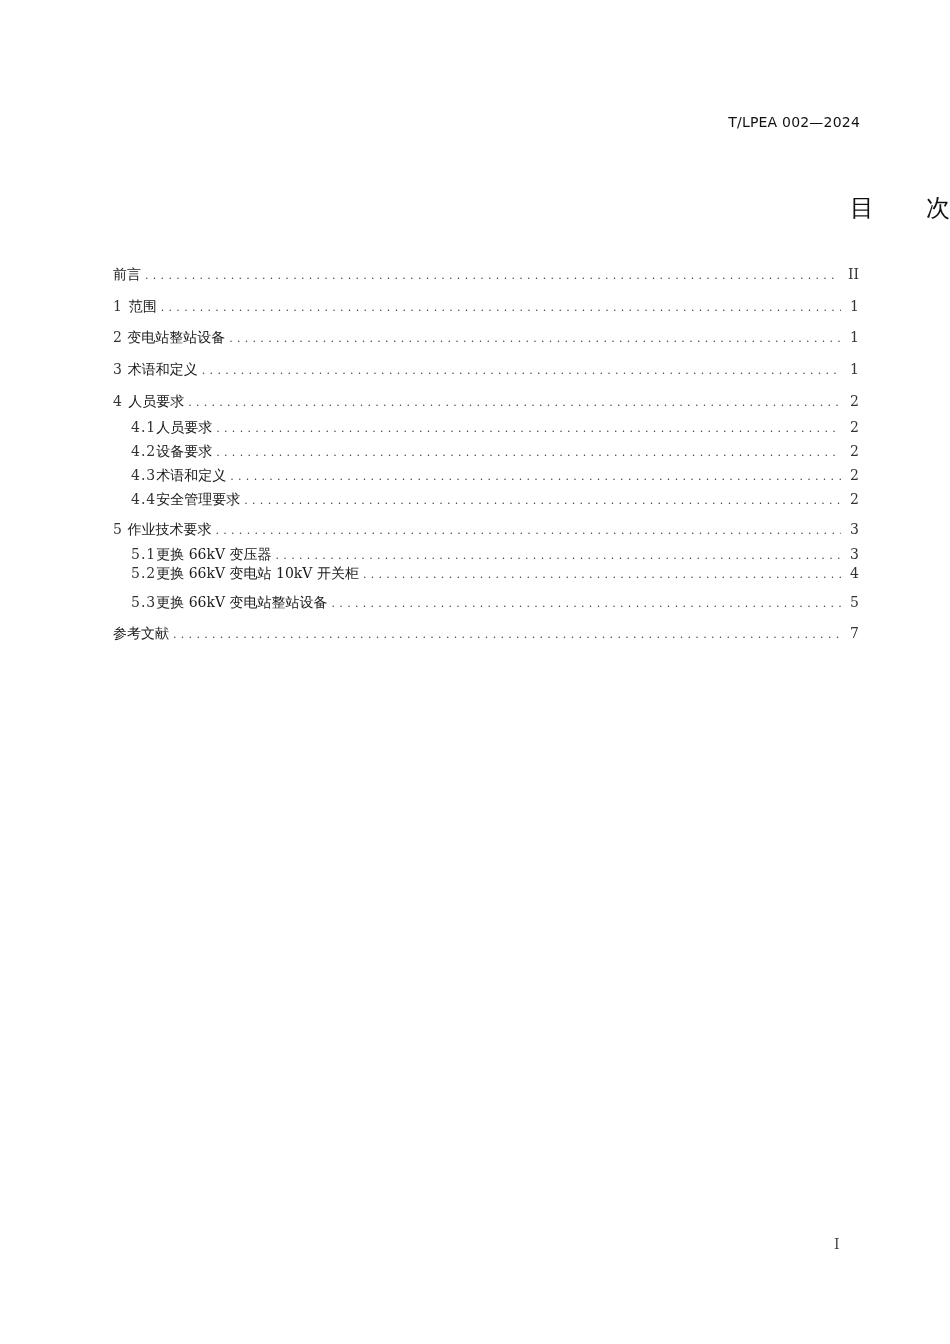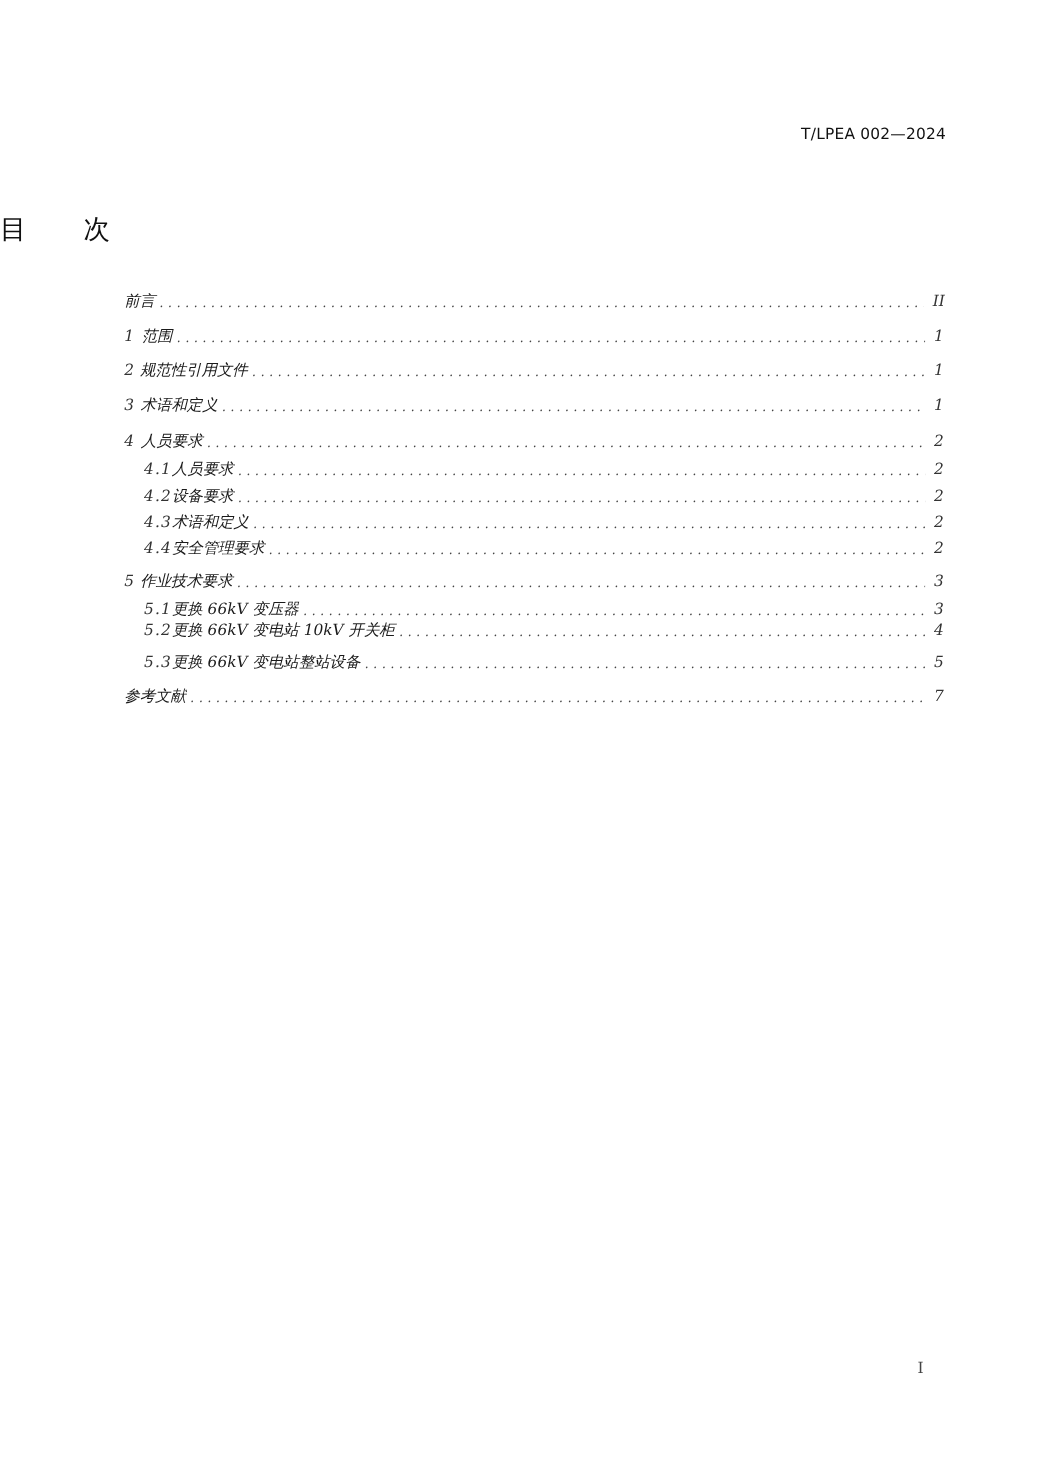--- a/index.html
+++ b/index.html
@@ -23,21 +23,21 @@
       font-size: 14px;
       letter-spacing: 0.2px;
       color: #111;
       text-align: right;
     }
     .toc-title {
       position: absolute;
       top: 192px;
       left: 0;
       width: 950px;
-      text-align: left;
+      text-align: right;
       font-family: "DejaVu Sans", "Liberation Sans", sans-serif;
       font-size: 24px;
       color: #111;
     }
     .toc-title .ch { display: inline-block; }
     .toc-title .gap { display: inline-block; width: 52px; }
     .toc {
       position: absolute;
       left: 113px;
       top: 0;
@@ -46,21 +46,20 @@
     .toc-row {
       position: absolute;
       left: 0;
       width: 746px;
       height: 20px;
       display: flex;
       align-items: center;
       font-size: 14px;
       line-height: 20px;
       white-space: nowrap;
-      font-style: italic;
     }
     .toc-row.sub { left: 18px; width: 728px; }
     .toc-num {
       display: inline-block;
       color: #333;
     }
     .toc-row.top .toc-num { width: 26px; }
     .toc-row.sub .toc-num { width: 42px; letter-spacing: 1px; }
     .toc-label { color: #1a1a1a; flex: 0 0 auto; }
     .toc-dots {
@@ -69,21 +68,21 @@
       margin: 0 8px 0 4px;
       color: #444;
       letter-spacing: 4.3px;
       font-size: 11px;
       height: 20px;
       line-height: 24px;
     }
     .toc-page {
       flex: 0 0 auto;
       min-width: 10px;
-      text-align: left;
+      text-align: right;
       color: #333;
     }
     .page-number {
       position: absolute;
       top: 1236px;
       left: 834px;
       font-size: 14px;
       color: #444;
     }
   </style>
@@ -106,21 +105,21 @@
 
   <div class="toc-row top" style="top:296px">
     <span class="toc-num">1</span>
     <span class="toc-label">范围</span>
     <span class="toc-dots">................................................................................................................................................</span>
     <span class="toc-page">1</span>
   </div>
 
   <div class="toc-row top" style="top:327px">
     <span class="toc-num">2</span>
-    <span class="toc-label">规范性引用文件</span>
+    <span class="toc-label">变电站整站设备</span>
     <span class="toc-dots">................................................................................................................................................</span>
     <span class="toc-page">1</span>
   </div>
 
   <div class="toc-row top" style="top:359px">
     <span class="toc-num">3</span>
     <span class="toc-label">术语和定义</span>
     <span class="toc-dots">................................................................................................................................................</span>
     <span class="toc-page">1</span>
   </div>

